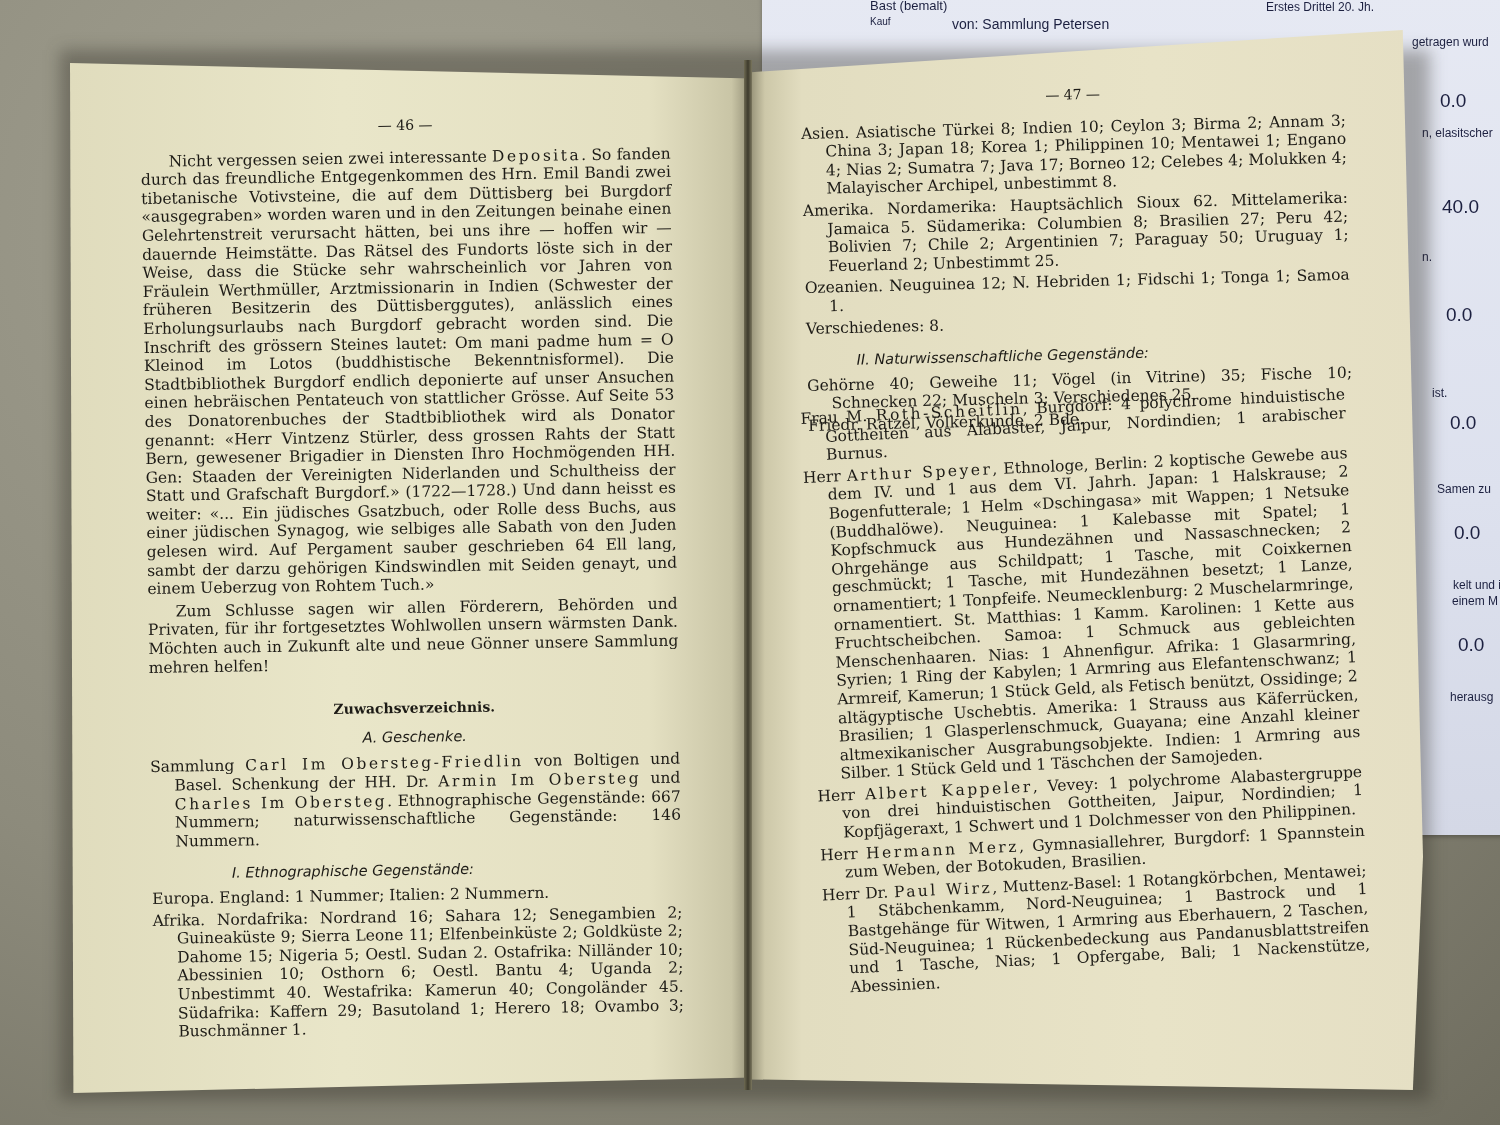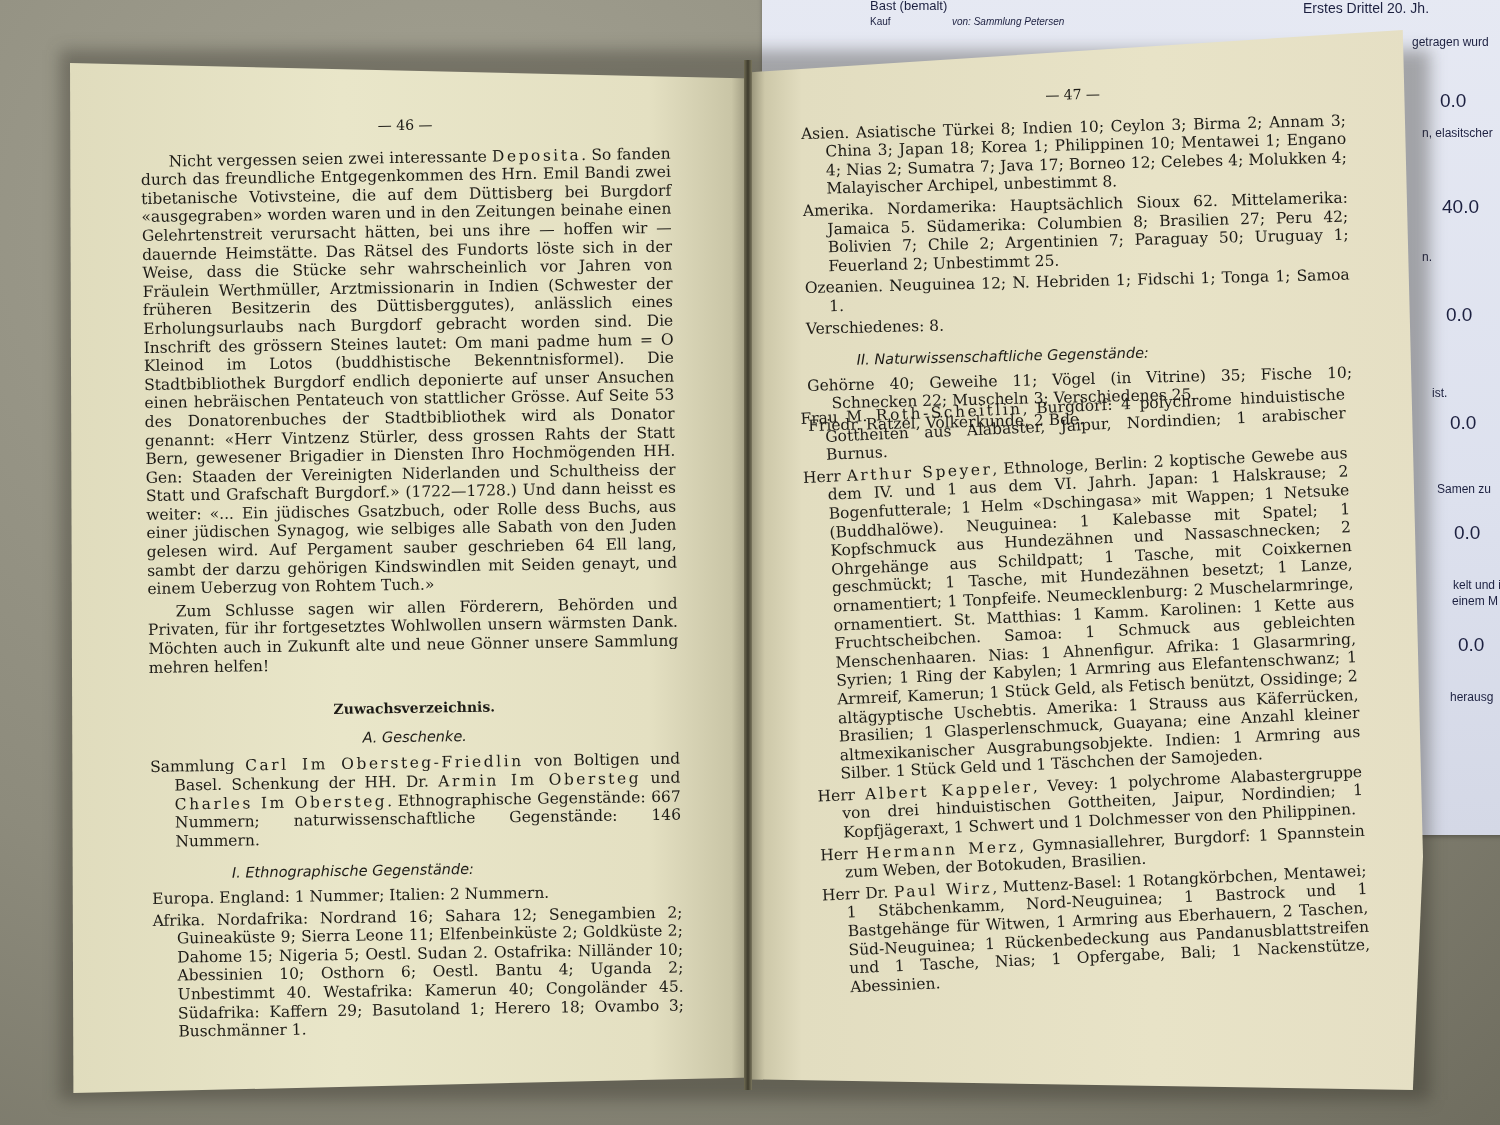--- a/index.html
+++ b/index.html
@@ -12,22 +12,22 @@
   
   .sheet {
     position: absolute; left: 762px; top: -10px; width: 760px; height: 845px;
     background: #dfe3ef;
     background-image: linear-gradient(180deg, #e6e9f3 0%, #dde1ee 60%, #d4d8e6 100%);
     box-shadow: 0 2px 4px rgba(0,0,0,.25);
     font-family: "Liberation Sans", sans-serif; color: #1c2040;
   }
   .sheet .s-title { position: absolute; left: 108px; top: 8px; font-size: 13px; }
   .sheet .s-kauf { position: absolute; left: 108px; top: 26px; font-size: 10px; }
-  .sheet .s-von { position: absolute; left: 190px; top: 26px; font-size: 10px; font-style: italic; }
-  .sheet .s-date { position: absolute; left: 541px; top: 10px; font-size: 14px; }
+  .sheet .s-von { position: absolute; left: 190px; top: 26px; font-size: 14px; }
+  .sheet .s-date { position: absolute; left: 504px; top: 10px; font-size: 12px; }
   .sheet .frag { position: absolute; font-size: 12px; white-space: nowrap; }
   .sheet .val { position: absolute; font-size: 19px; }
 
   
   .book-shadow {
     position: absolute; left: 60px; top: 50px; width: 1370px; height: 1050px;
     background: rgba(40,38,30,.35); filter: blur(8px);
   }
   .page {
     position: absolute; background: #e4e0c4; overflow: hidden;

